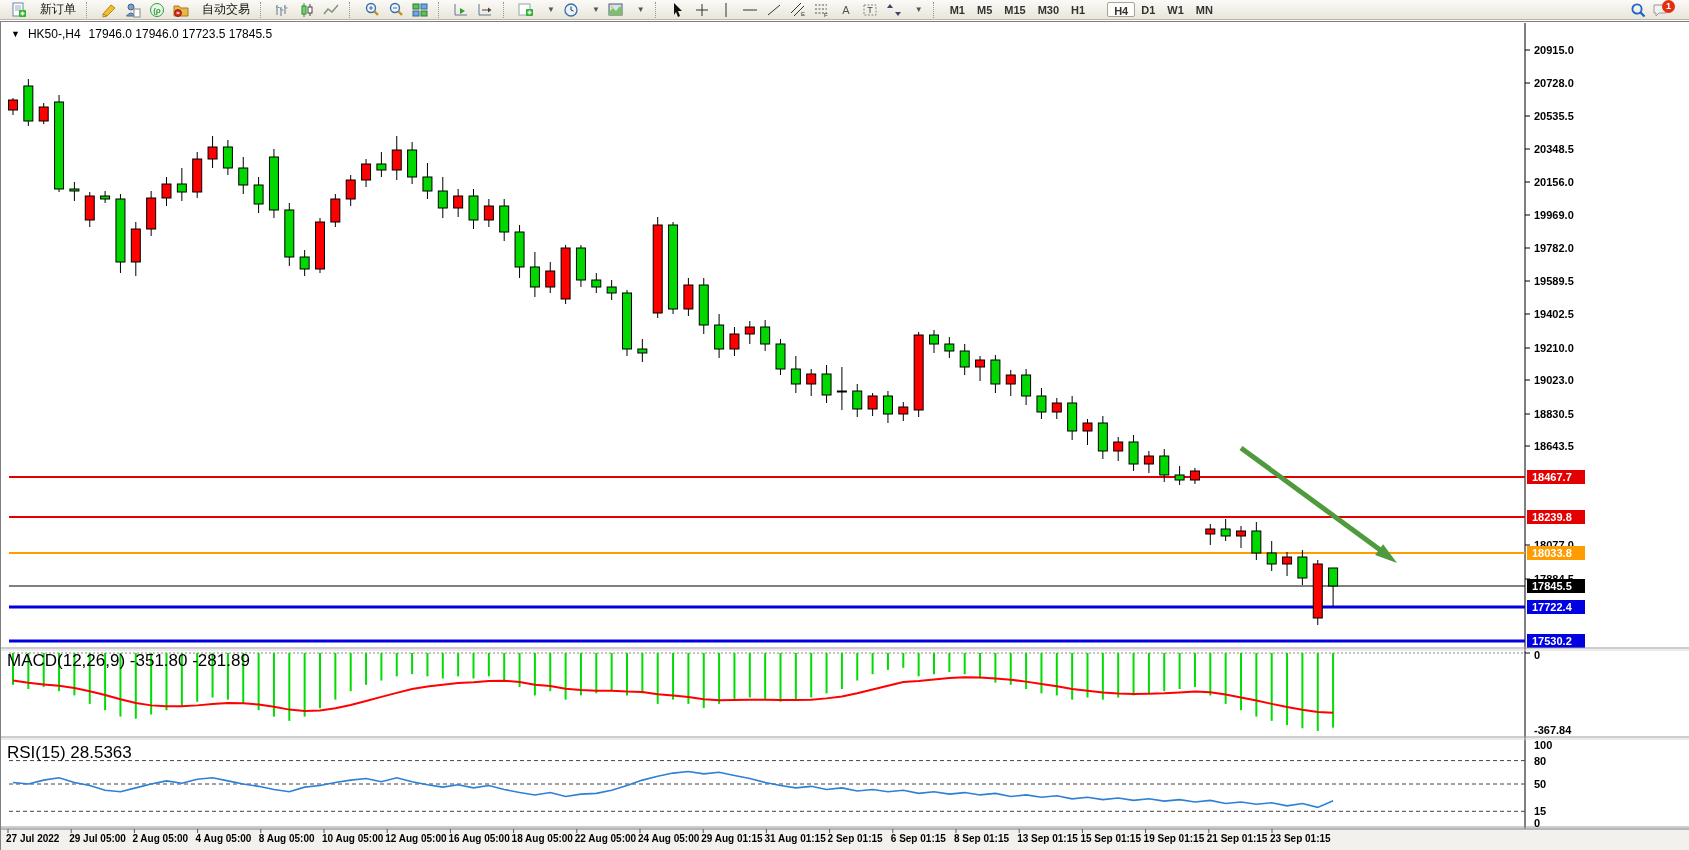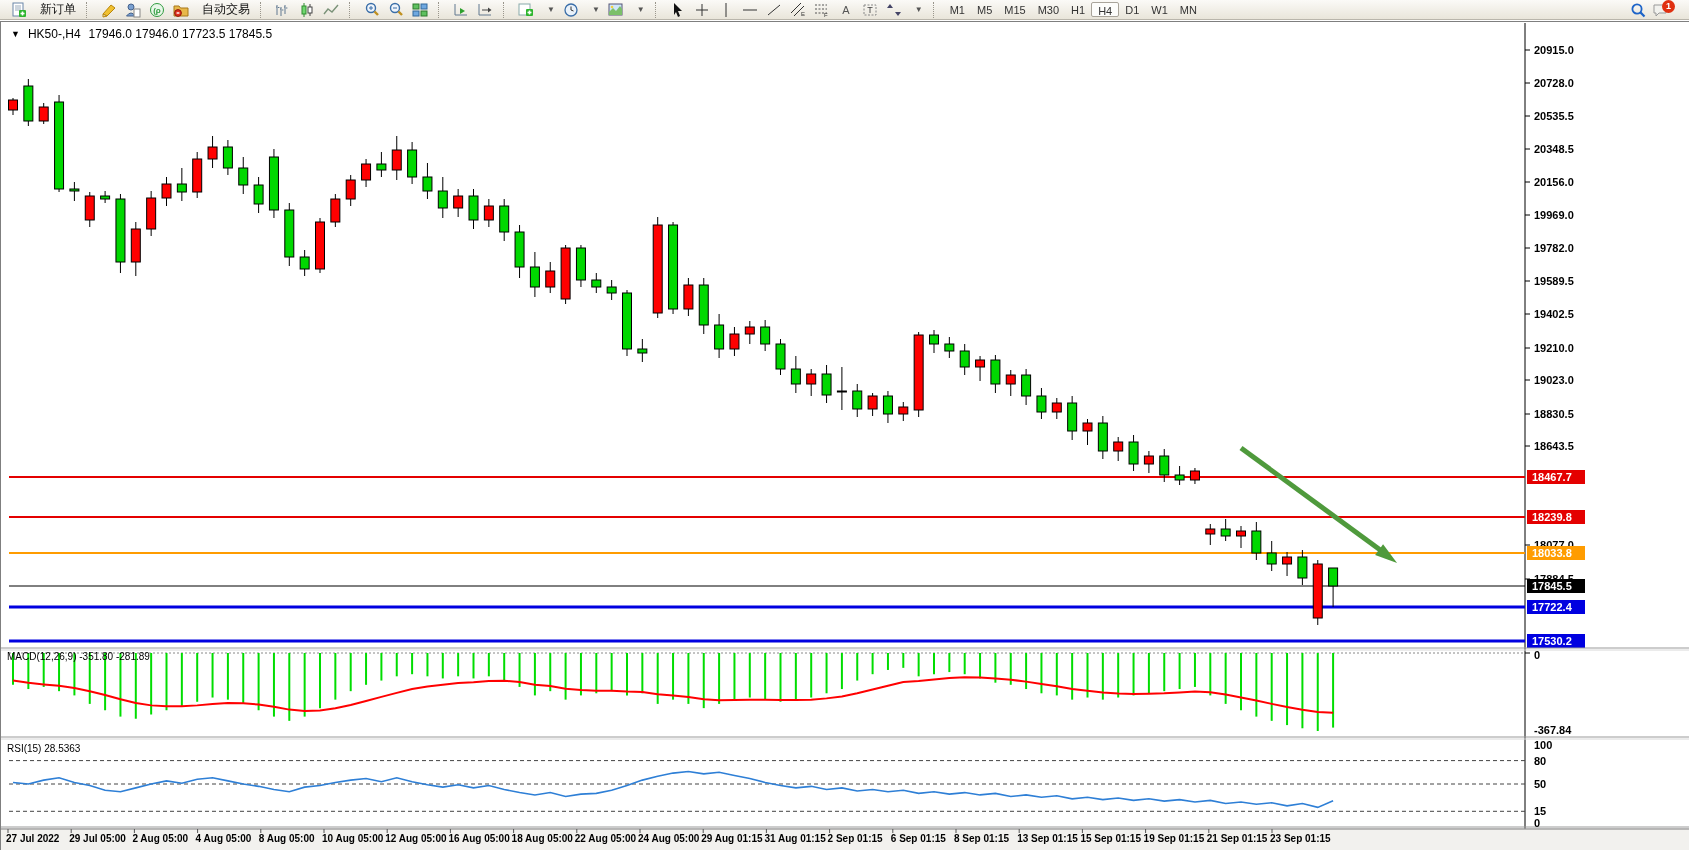--- a/index.html
+++ b/index.html
@@ -12,39 +12,39 @@
     background:linear-gradient(#fbfaf7,#e9e5da);
     border-bottom:1px solid #b9b5ab;
     display:flex; align-items:center; font-size:12px; color:#222;
     padding-left:4px; white-space:nowrap;
   }
   .tgroup{ display:flex; align-items:center; height:20px; padding:0 3px; }
   .tsep{ width:5px; height:16px; border-left:1px dotted #9a968c; margin:0 3px; }
   .tbtn{ display:flex; align-items:center; gap:13px; padding:1px 4px; border-radius:2px; height:28px; }
   .ticon{ width:16px; height:16px; display:inline-block; }
   .tlabel{ font-size:12px; color:#111; }
-  .tf{ padding:1px 6px; font-size:11px; color:#333; height:15px; line-height:15px; }
-  .tf.active{ background:#fdfdfb; border:1px solid #a9a49a; border-radius:2px; }
+  .tf{ padding:1px 6px; font-size:11px; color:#333; height:15px; line-height:15px;font-weight:bold; }
+  .tf.active{ background:#fdfdfb; border:1px solid #a9a49a; border-radius:2px;margin-left:16px; }
   .toolbar-right{ margin-left:auto; display:flex; align-items:center; gap:6px; padding-right:8px; }
   .badge-red{ background:#e03010; color:#fff; border-radius:50%; width:13px; height:13px;
               font-size:9px; font-weight:bold; text-align:center; line-height:13px;
               position:relative; top:-2px; left:-6px; }
 
   
   .chartwin{
     position:absolute; left:0; top:21px; width:1689px; height:829px;
     background:#fff; border-left:1px solid #7f7f7f; border-top:1px solid #7f7f7f;
   }
   #plot{ position:absolute; left:0; top:0; }
   .chart-title{
     position:absolute; left:10px; top:5px; font-size:12px; color:#000;
     display:flex; gap:8px; align-items:center;
   }
   .chart-title .tri{ font-size:9px; color:#000; }
-  .ind-label{ position:absolute; left:6px; font-size:10px; color:#000; }
+  .ind-label{ position:absolute; left:6px; font-size:17px; color:#000; }
   svg text{ font-family:"Liberation Sans", sans-serif; }
 </style>
 </head>
 <body>
 
 <div class="toolbar">
   <div class="tgroup">
     <div class="tbtn">
       <span class="ticon">
         <svg width="16" height="16">

